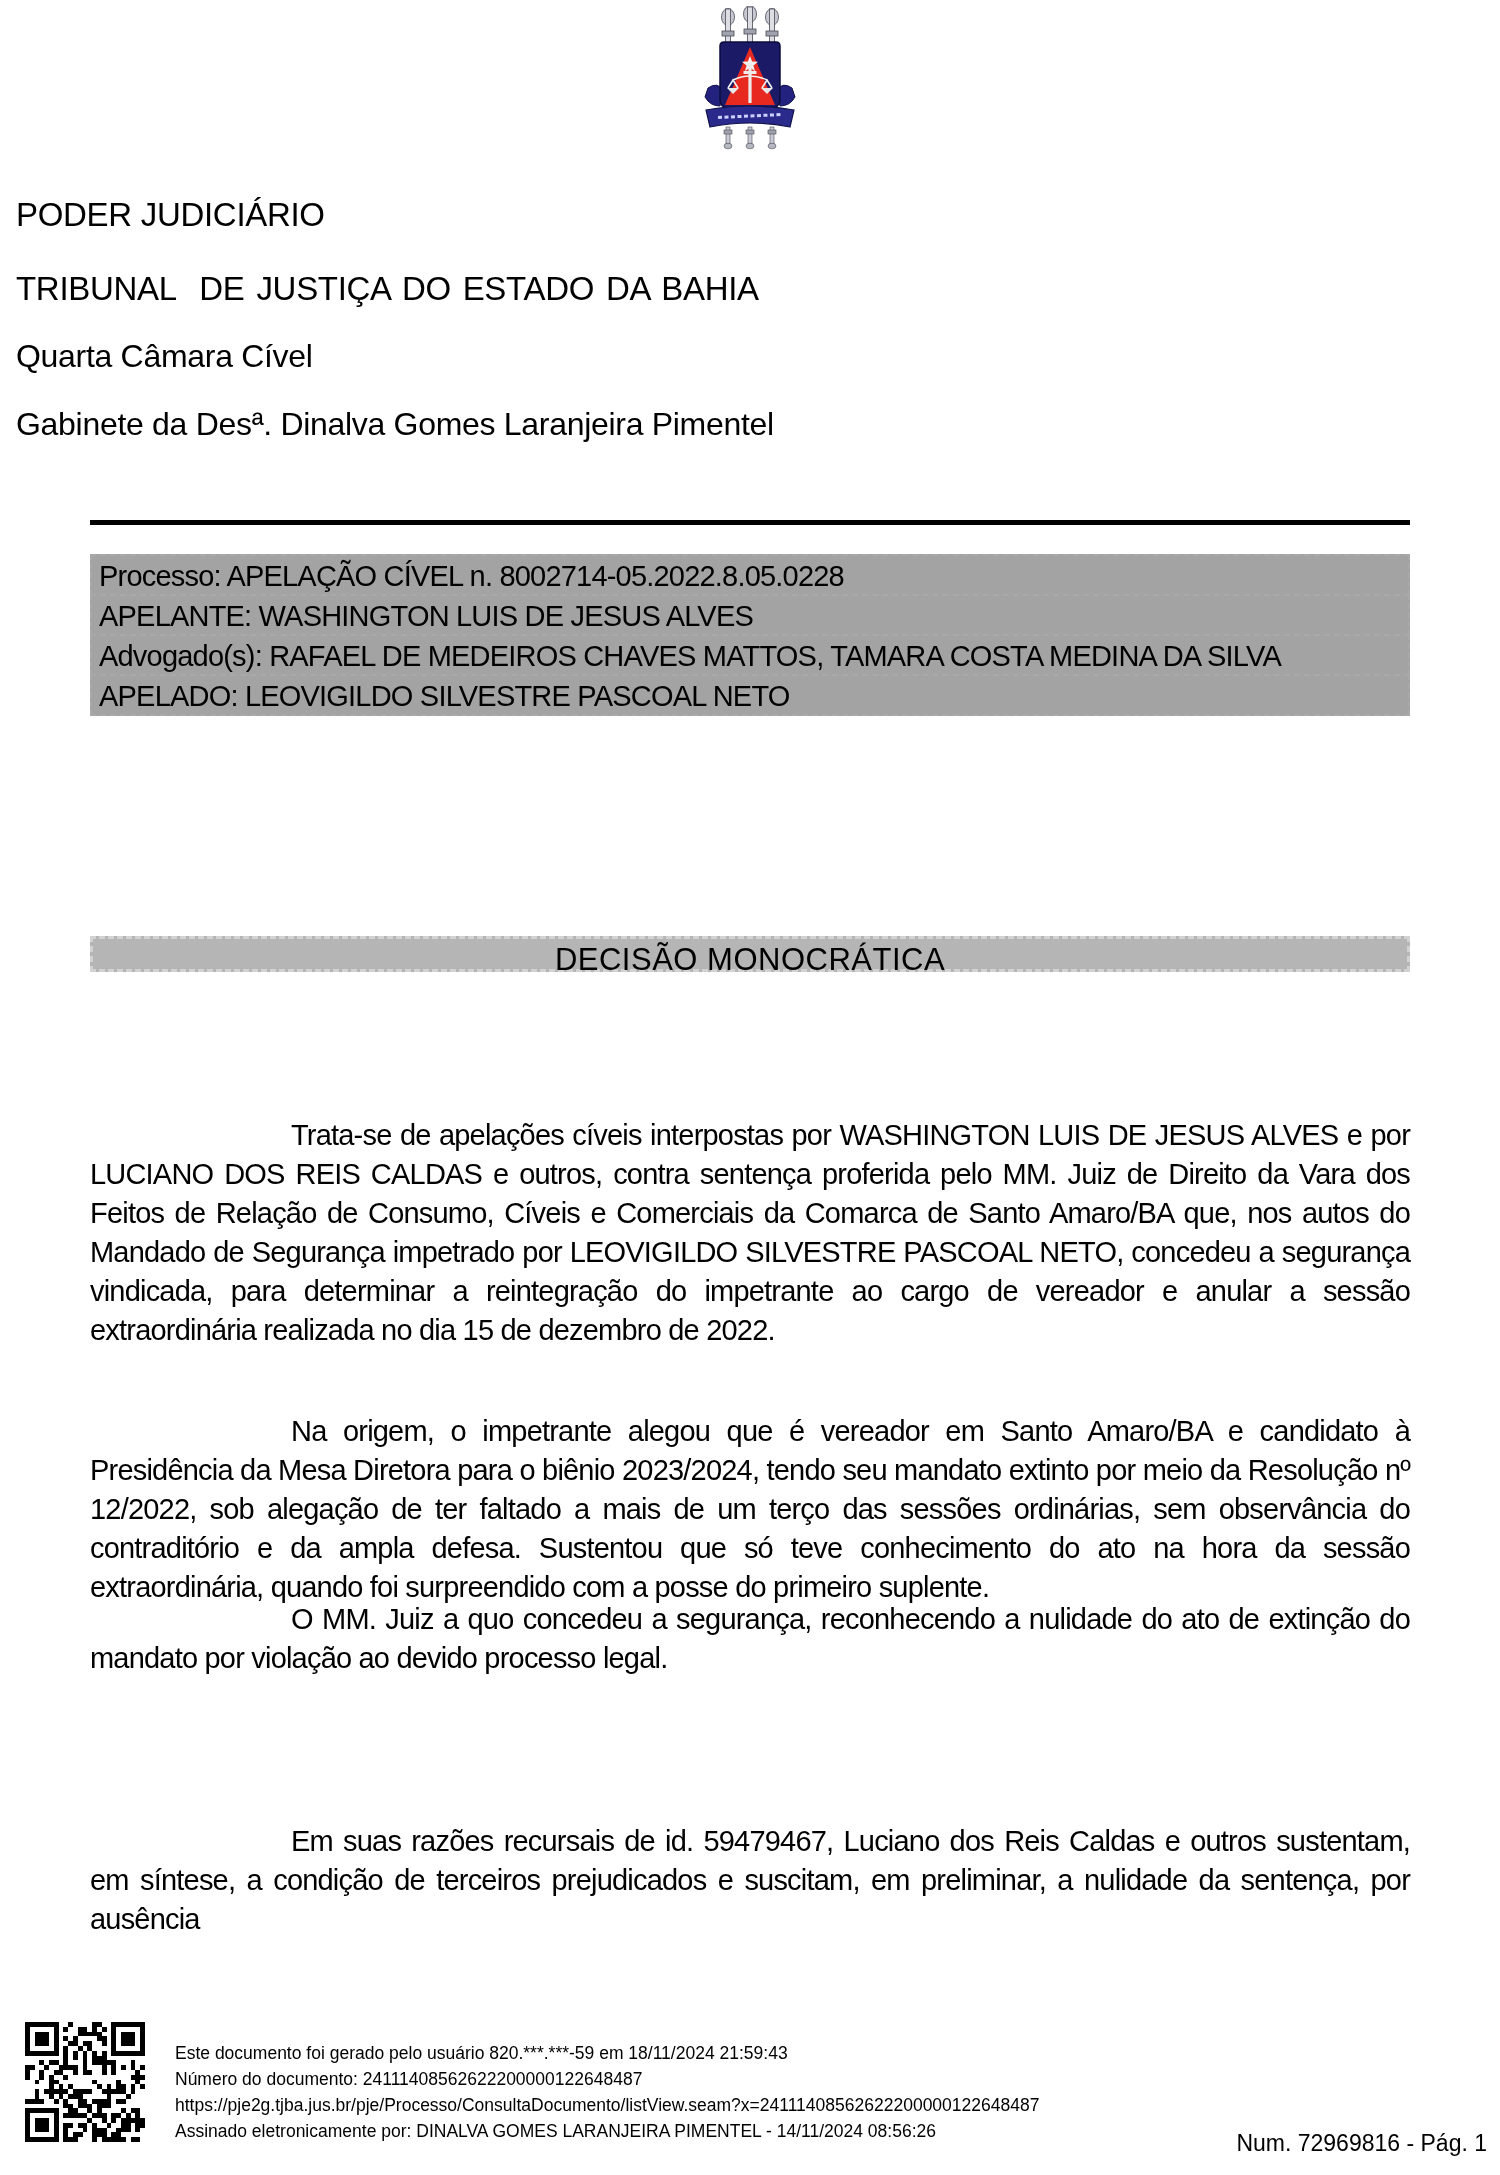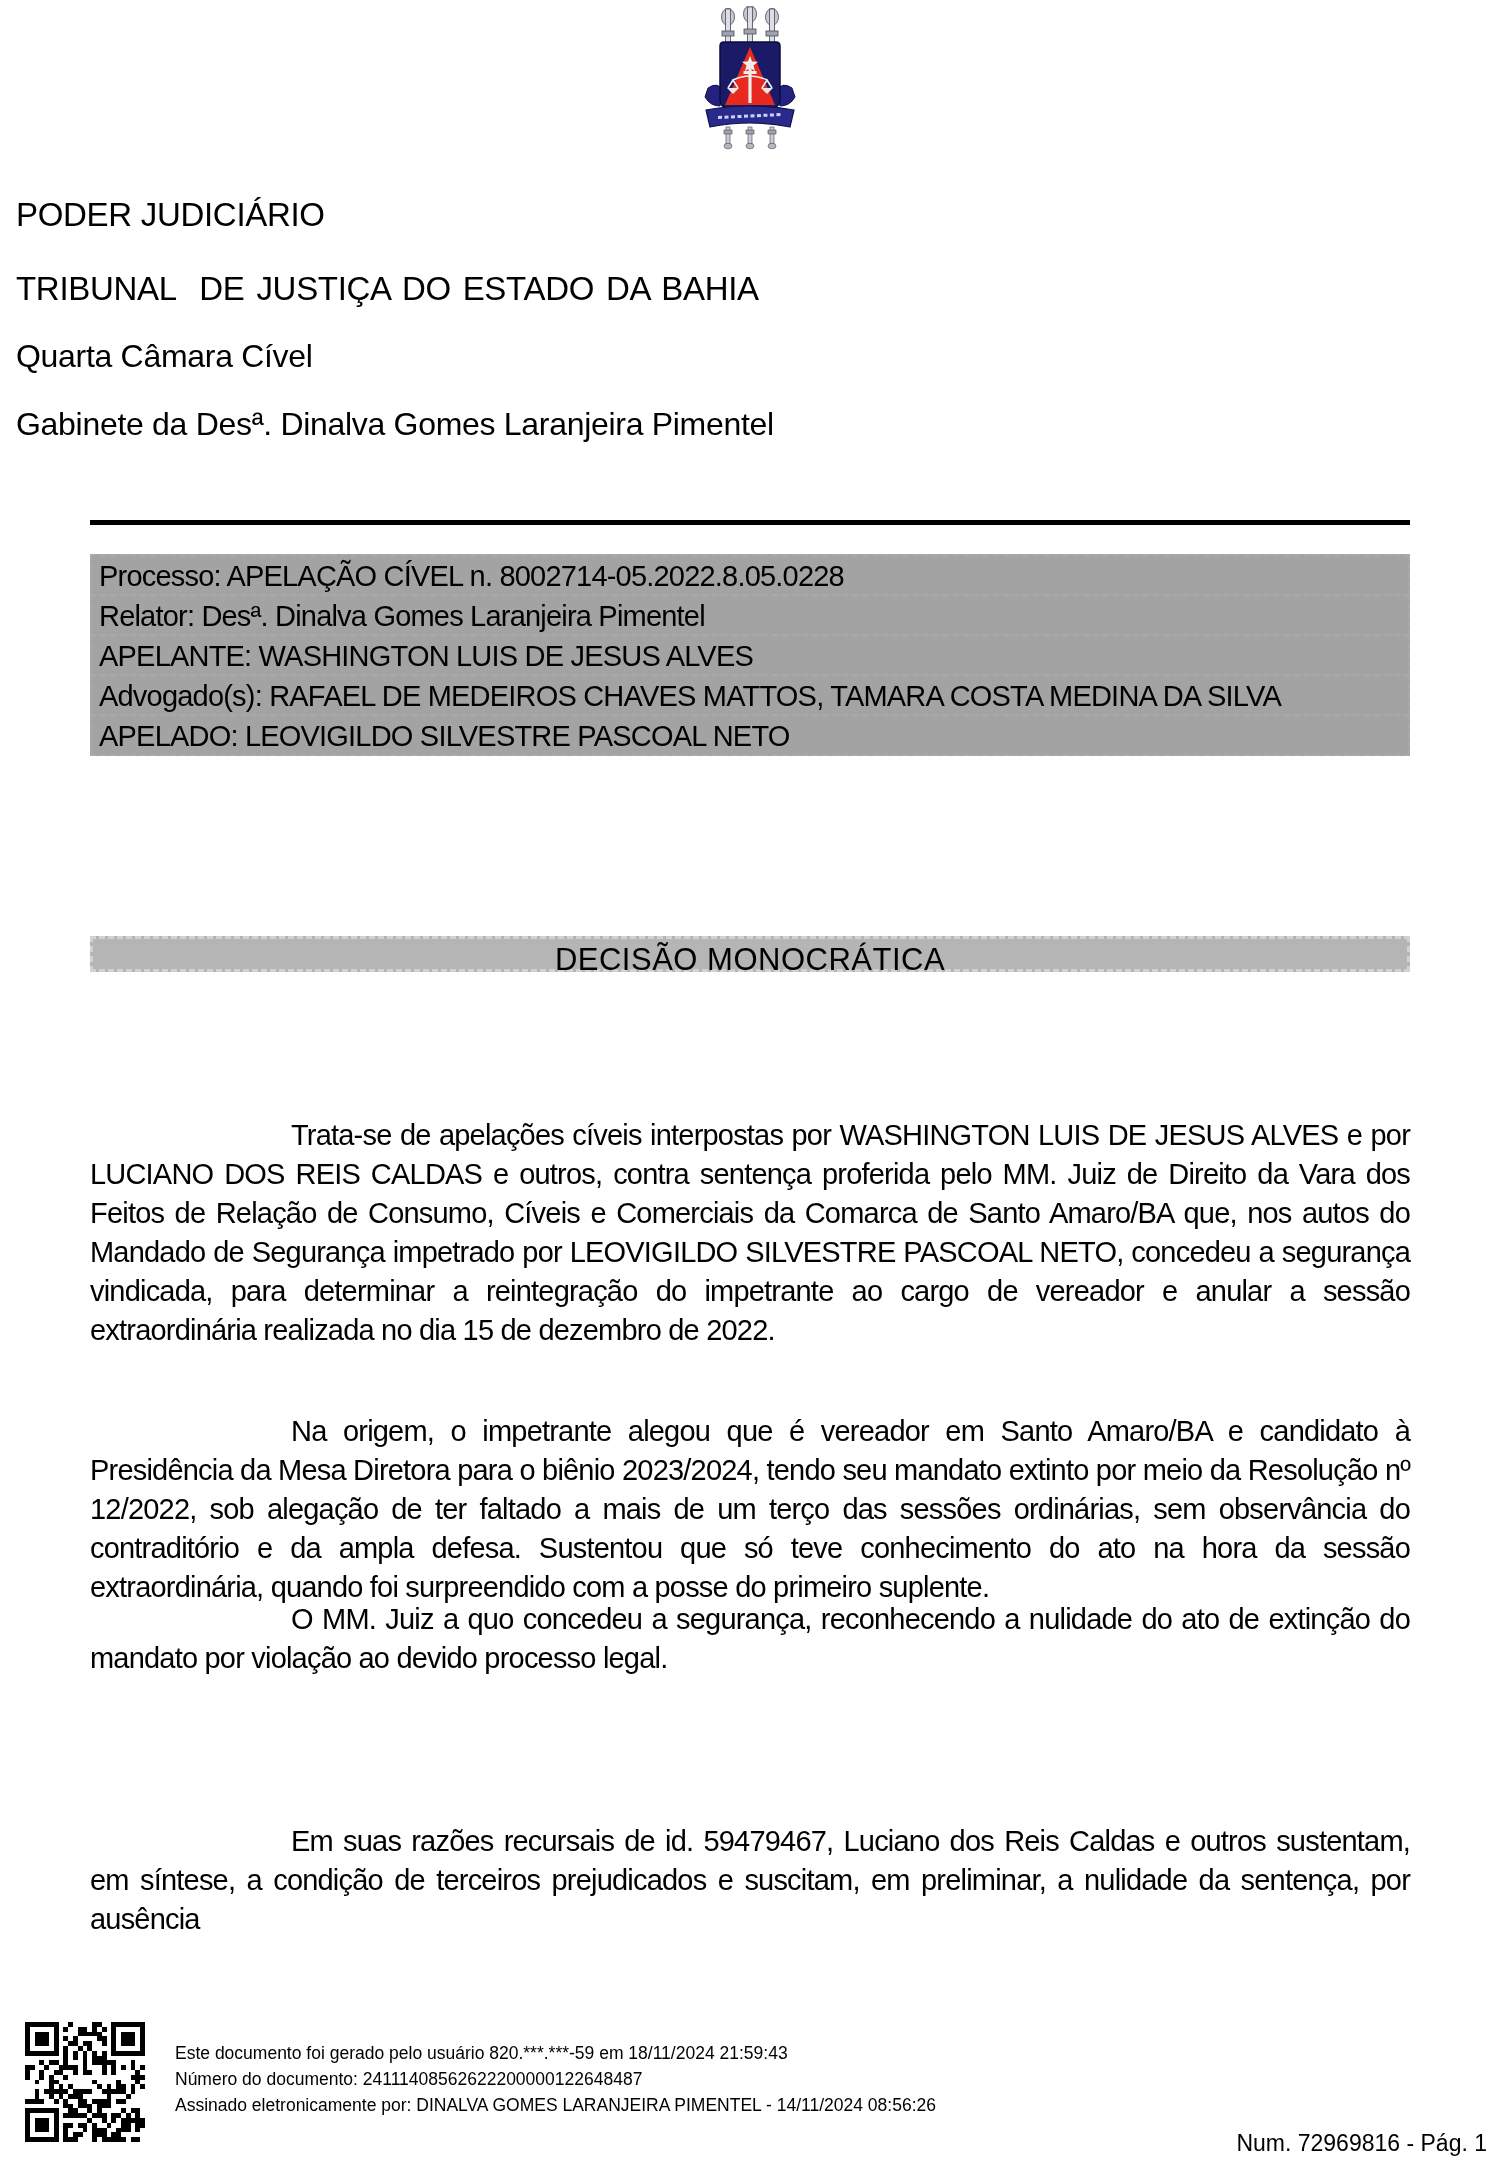--- a/index.html
+++ b/index.html
@@ -144,21 +144,20 @@
 
   <div class="hline h1">PODER JUDICIÁRIO</div>
   <div class="hline h2">TRIBUNAL  DE JUSTIÇA DO ESTADO DA BAHIA</div>
   <div class="hline h3">Quarta Câmara Cível</div>
   <div class="hline h4">Gabinete da Desª. Dinalva Gomes Laranjeira Pimentel</div>
 
   <div class="rule"></div>
 
   <div class="case-info">
     <div class="row">Processo: APELAÇÃO CÍVEL n. 8002714-05.2022.8.05.0228</div>
-    <div class="row">Relator: Desª. Dinalva Gomes Laranjeira Pimentel</div>
     <div class="row">APELANTE: WASHINGTON LUIS DE JESUS ALVES</div>
     <div class="row">Advogado(s): RAFAEL DE MEDEIROS CHAVES MATTOS, TAMARA COSTA MEDINA DA SILVA</div>
     <div class="row">APELADO: LEOVIGILDO SILVESTRE PASCOAL NETO</div>
   </div>
 
   <div class="banner">
     <span>DECISÃO MONOCRÁTICA</span>
   </div>
 
   <p class="para p1">Trata-se de apelações cíveis interpostas por WASHINGTON LUIS DE JESUS ALVES e por LUCIANO DOS REIS CALDAS e outros, contra sentença proferida pelo MM. Juiz de Direito da Vara dos Feitos de Relação de Consumo, Cíveis e Comerciais da Comarca de Santo Amaro/BA que, nos autos do Mandado de Segurança impetrado por LEOVIGILDO SILVESTRE PASCOAL NETO, concedeu a segurança vindicada, para determinar a reintegração do impetrante ao cargo de vereador e anular a sessão extraordinária realizada no dia 15 de dezembro de 2022.</p>
@@ -377,17 +376,18 @@
         <rect x="17" y="24" width="1" height="1" fill="#000"></rect>
         <rect x="18" y="24" width="1" height="1" fill="#000"></rect>
         <rect x="19" y="24" width="1" height="1" fill="#000"></rect>
         <rect x="20" y="24" width="1" height="1" fill="#000"></rect>
         <rect x="22" y="24" width="1" height="1" fill="#000"></rect>
         <rect x="23" y="24" width="1" height="1" fill="#000"></rect>
       </svg></div>
   <div class="footer">
     <div class="fline">Este documento foi gerado pelo usuário 820.***.***-59 em 18/11/2024 21:59:43</div>
     <div class="fline">Número do documento: 24111408562622200000122648487</div>
+    <div class="fline">https://pje2g.tjba.jus.br/pje/Processo/ConsultaDocumento/listView.seam?x=24111408562622200000122648487</div>
     <div class="fline">Assinado eletronicamente por: DINALVA GOMES LARANJEIRA PIMENTEL - 14/11/2024 08:56:26</div>
   </div>
   <div class="pagenum">Num. 72969816 - Pág. 1</div>
 
 </div>
 
 </body></html>

